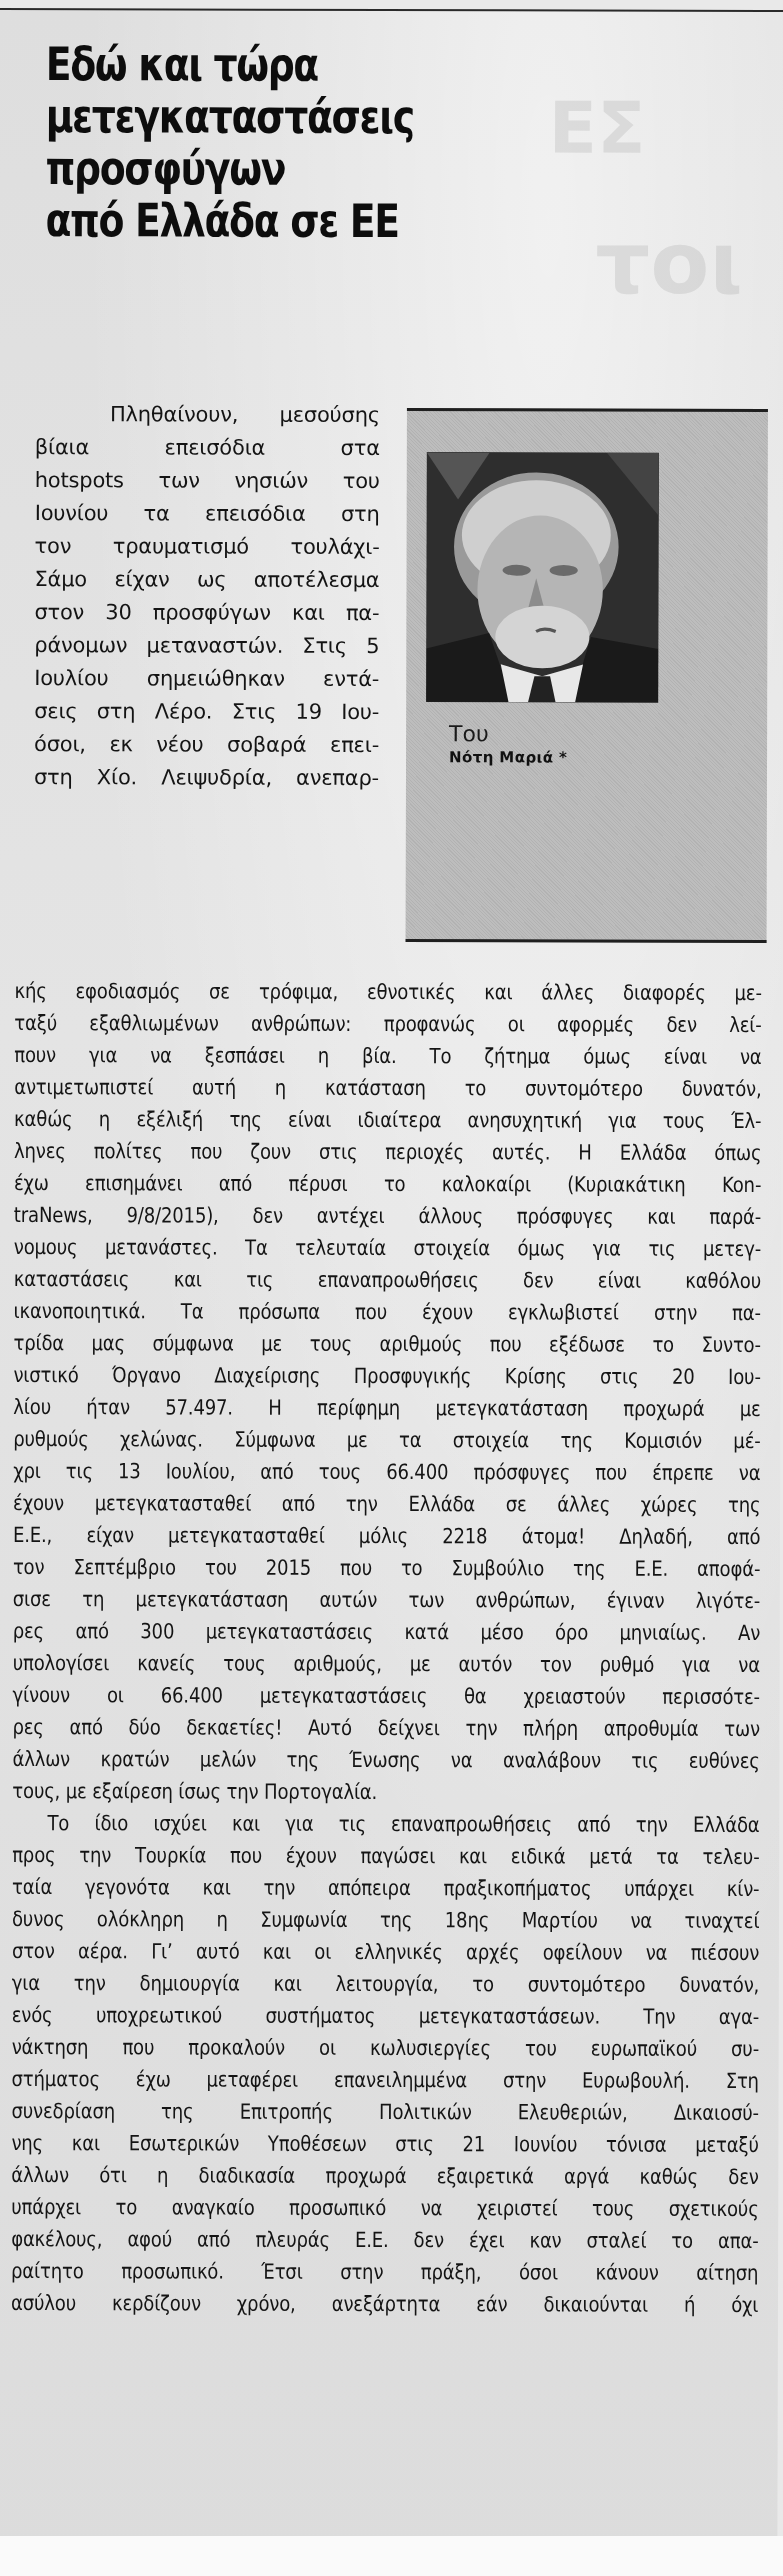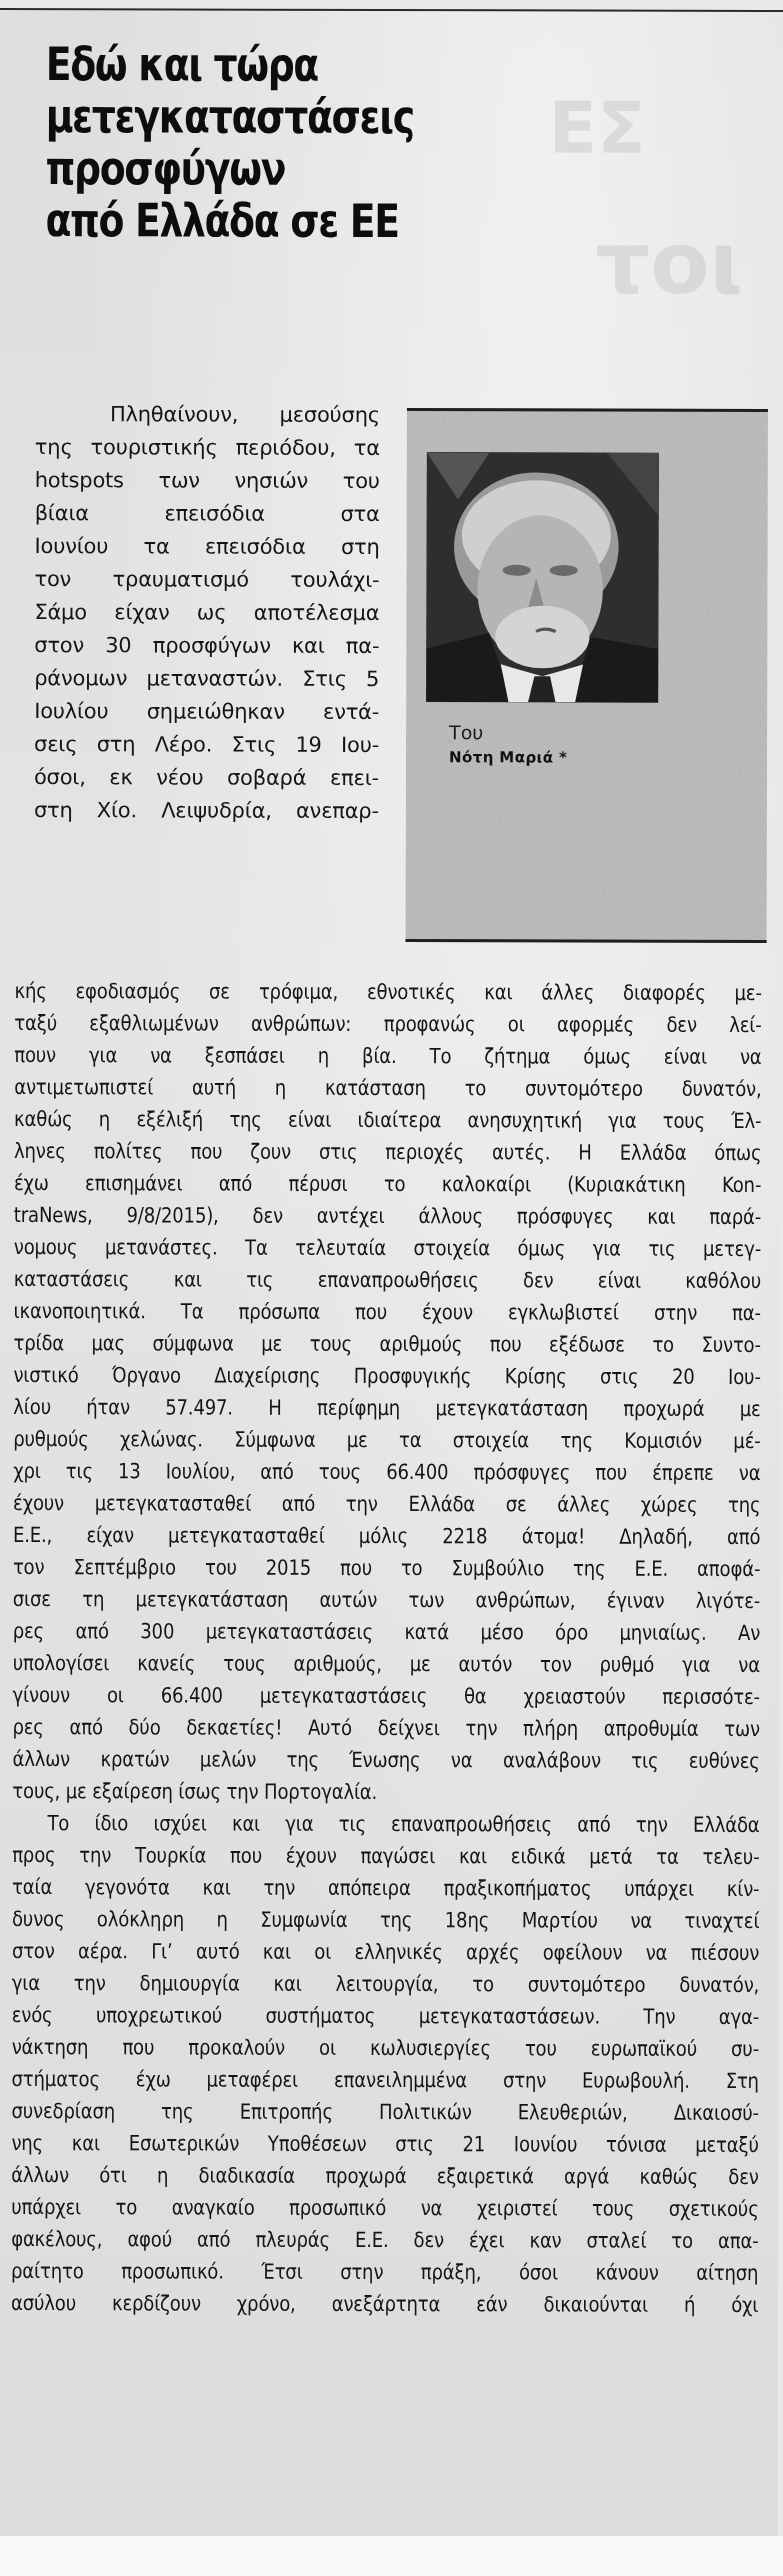--- a/index.html
+++ b/index.html
@@ -55,21 +55,21 @@
       repeating-linear-gradient(45deg, rgba(0,0,0,0.06) 0 0.8px, transparent 0.8px 2.4px),
       #bdbdbd;
     border-top:3.9px solid #1f1f1f; border-bottom:3.9px solid #1f1f1f;
     box-sizing:border-box;
   }
   .photo {
     position:absolute; left:19.6px; top:41px; width:232px; height:250px;
     background:#2b2b2b; overflow:hidden;
   }
   .byline-prefix {
-    position:absolute; left:43px; top:310px; font-size:19px; color:#1a1a1a;
+    position:absolute; left:43px; top:310px; font-size:22px; color:#1a1a1a;
   }
   .byline-name {
     position:absolute; left:43px; top:337px; font-size:15px; font-weight:bold; color:#111;
     letter-spacing:0.4px;
   }
 </style>
 </head>
 <body>
 
 <div class="paper">
@@ -78,23 +78,22 @@
 
   <h1 class="title">
     <span class="tl">Εδώ και τώρα</span>
     <span class="tl">μετεγκαταστάσεις</span>
     <span class="tl">προσφύγων</span>
     <span class="tl">από Ελλάδα σε ΕΕ</span>
   </h1>
 
   <div class="narrow">
     <span class="nline first">Πληθαίνουν,   μεσούσης</span>
-    <span class="nline">της τουριστικής περιόδου, τα</span>
+    <span class="nline">βίαια    επεισόδια    στα</span>
     <span class="nline">hotspots  των  νησιών  του</span>
-    <span class="nline">βίαια    επεισόδια    στα</span>
     <span class="nline">Ιουνίου  τα  επεισόδια  στη</span>
     <span class="nline">τον  τραυματισμό  τουλάχι-</span>
     <span class="nline">Σάμο είχαν ως αποτέλεσμα</span>
     <span class="nline">στον 30 προσφύγων και πα-</span>
     <span class="nline">ράνομων μεταναστών. Στις 5</span>
     <span class="nline">Ιουλίου σημειώθηκαν εντά-</span>
     <span class="nline">σεις στη Λέρο. Στις 19 Ιου-</span>
     <span class="nline">όσοι, εκ νέου σοβαρά επει-</span>
     <span class="nline">στη Χίο. Λειψυδρία, ανεπαρ-</span>
   </div>

